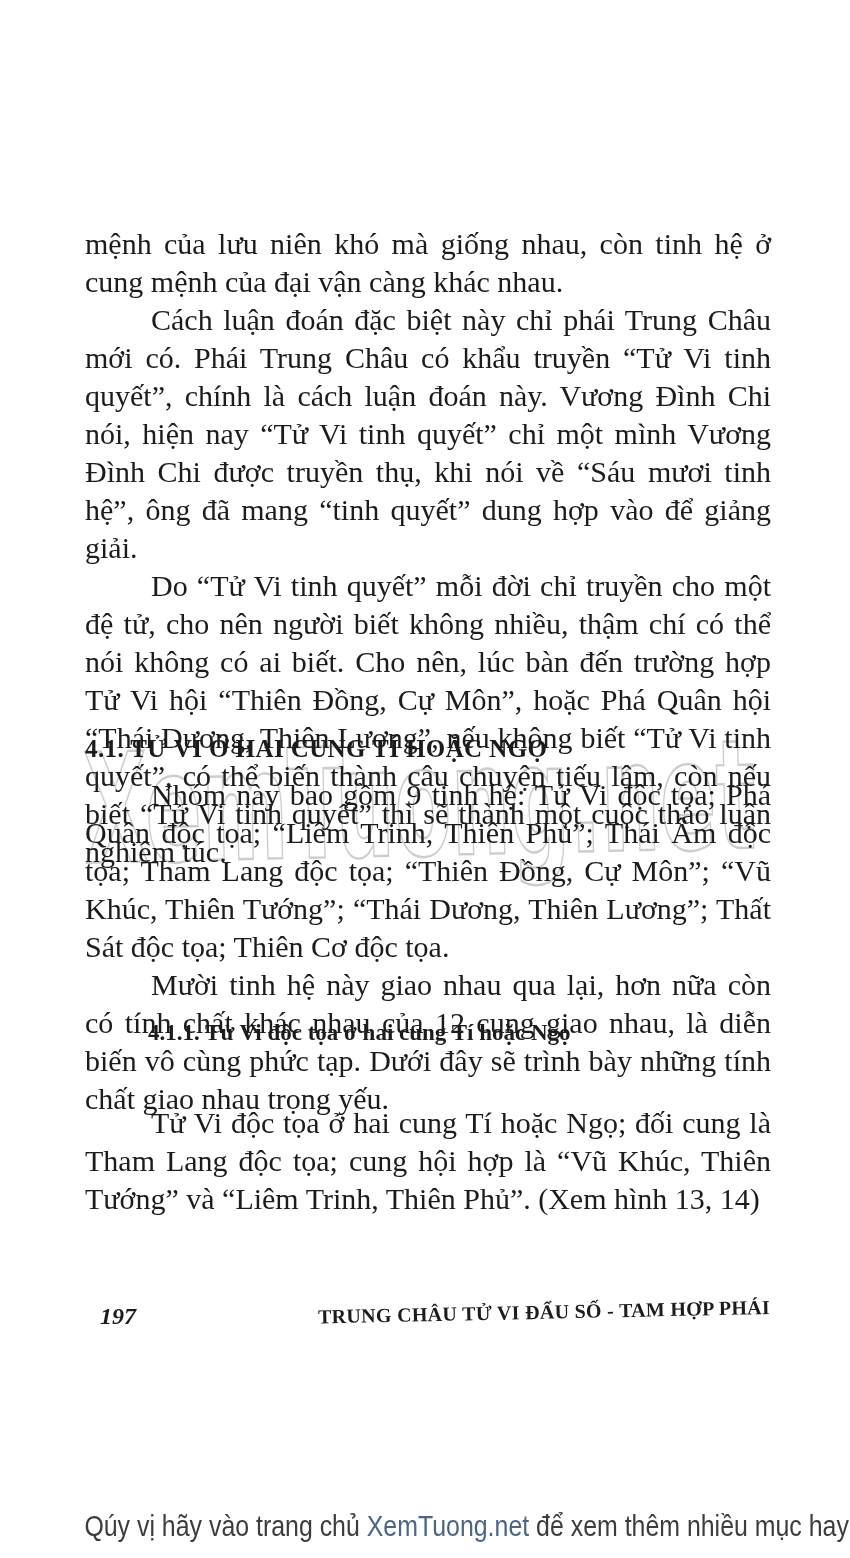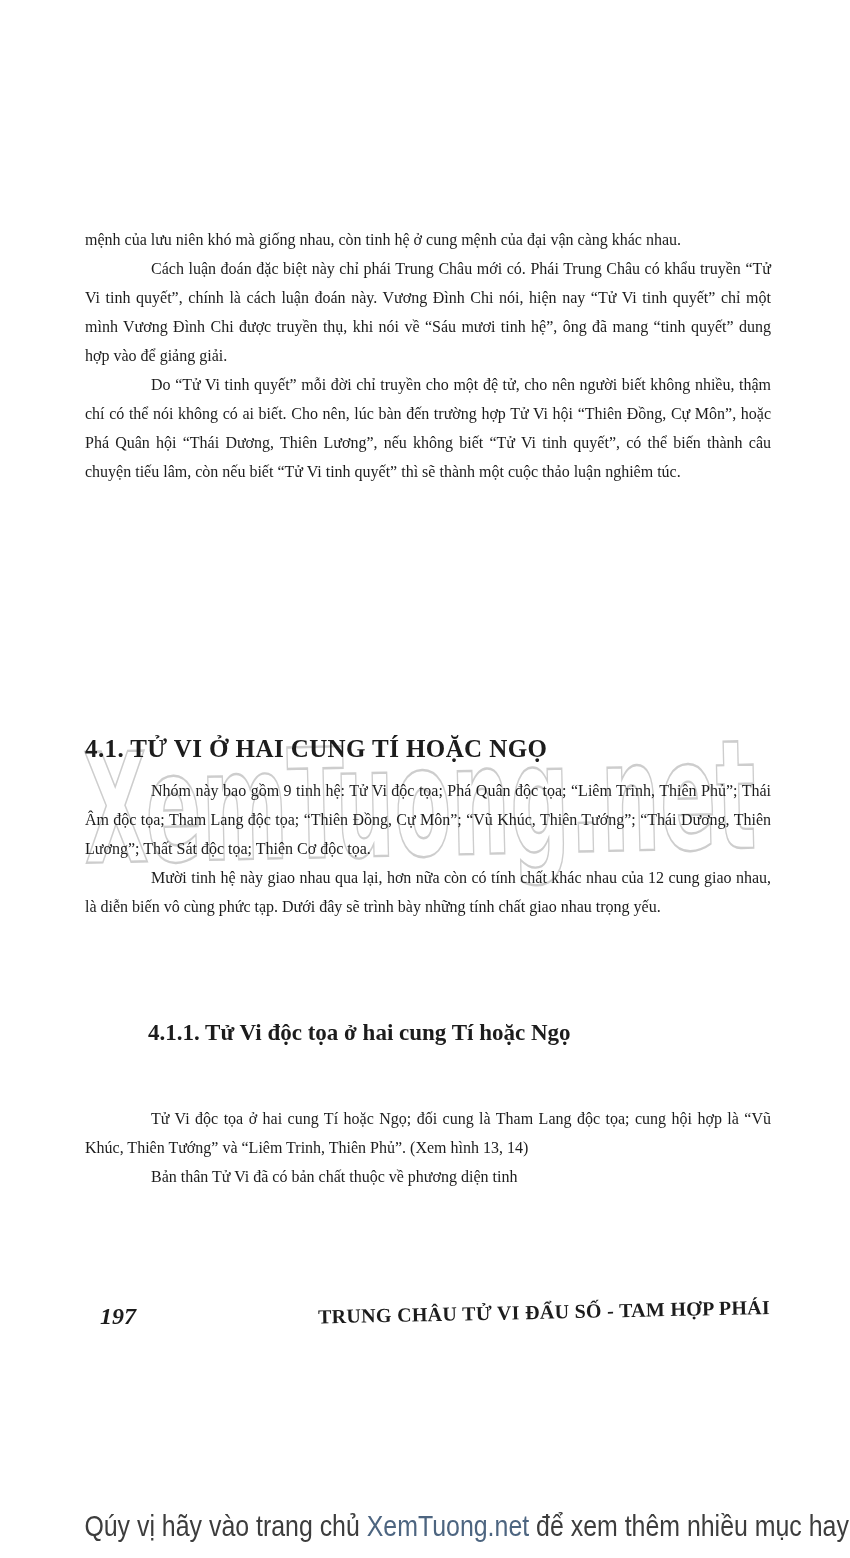--- a/index.html
+++ b/index.html
@@ -16,21 +16,21 @@
   
   .watermark-wrap {
     position: absolute; left: 78px; top: 715px;
     width: 700px; height: 205px;
     z-index: 0; pointer-events: none; opacity: 0.85;
   }
 
   
   .col {
     position: absolute; left: 85px; width: 686px;
-    font-size: 16px; line-height: 29px;
+    font-size: 30px; line-height: 38px;
     text-align: justify; z-index: 1;
   }
   .para { margin: 0; }
   .para.indent { text-indent: 66px; }
 
   .section-heading {
     position: absolute; left: 85px; top: 714px; width: 686px;
     font-size: 25px; font-weight: bold; letter-spacing: 0.4px;
     z-index: 1;
   }
@@ -91,21 +91,20 @@
 
   <div class="col" id="block-mid">
     <p class="para indent">Nhóm này bao gồm 9 tinh hệ: Tử Vi độc tọa; Phá Quân độc tọa; “Liêm Trinh, Thiên Phủ”; Thái Âm độc tọa; Tham Lang độc tọa; “Thiên Đồng, Cự Môn”; “Vũ Khúc, Thiên Tướng”; “Thái Dương, Thiên Lương”; Thất Sát độc tọa; Thiên Cơ độc tọa.</p>
     <p class="para indent">Mười tinh hệ này giao nhau qua lại, hơn nữa còn có tính chất khác nhau của 12 cung giao nhau, là diễn biến vô cùng phức tạp. Dưới đây sẽ trình bày những tính chất giao nhau trọng yếu.</p>
   </div>
 
   <h3 class="subsection-heading">4.1.1. Tử Vi độc tọa ở hai cung Tí hoặc Ngọ</h3>
 
   <div class="col" id="block-bottom">
     <p class="para indent">Tử Vi độc tọa ở hai cung Tí hoặc Ngọ; đối cung là Tham Lang độc tọa; cung hội hợp là “Vũ Khúc, Thiên Tướng” và “Liêm Trinh, Thiên Phủ”. (Xem hình 13, 14)</p>
-    <p class="para indent">Bản thân Tử Vi đã có bản chất thuộc về phương diện tinh</p>
   </div>
 
   <div class="page-number">197</div>
   <div class="running-title">TRUNG CHÂU TỬ VI ĐẨU SỐ - TAM HỢP PHÁI</div>
 
   <div class="site-note">
     <span class="inner"><span>Qúy vị hãy vào trang chủ </span><span style="color: rgb(77, 101, 128);">XemTuong.net</span><span> để xem thêm nhiều mục hay khác</span></span>
   </div>
 
 </div>

